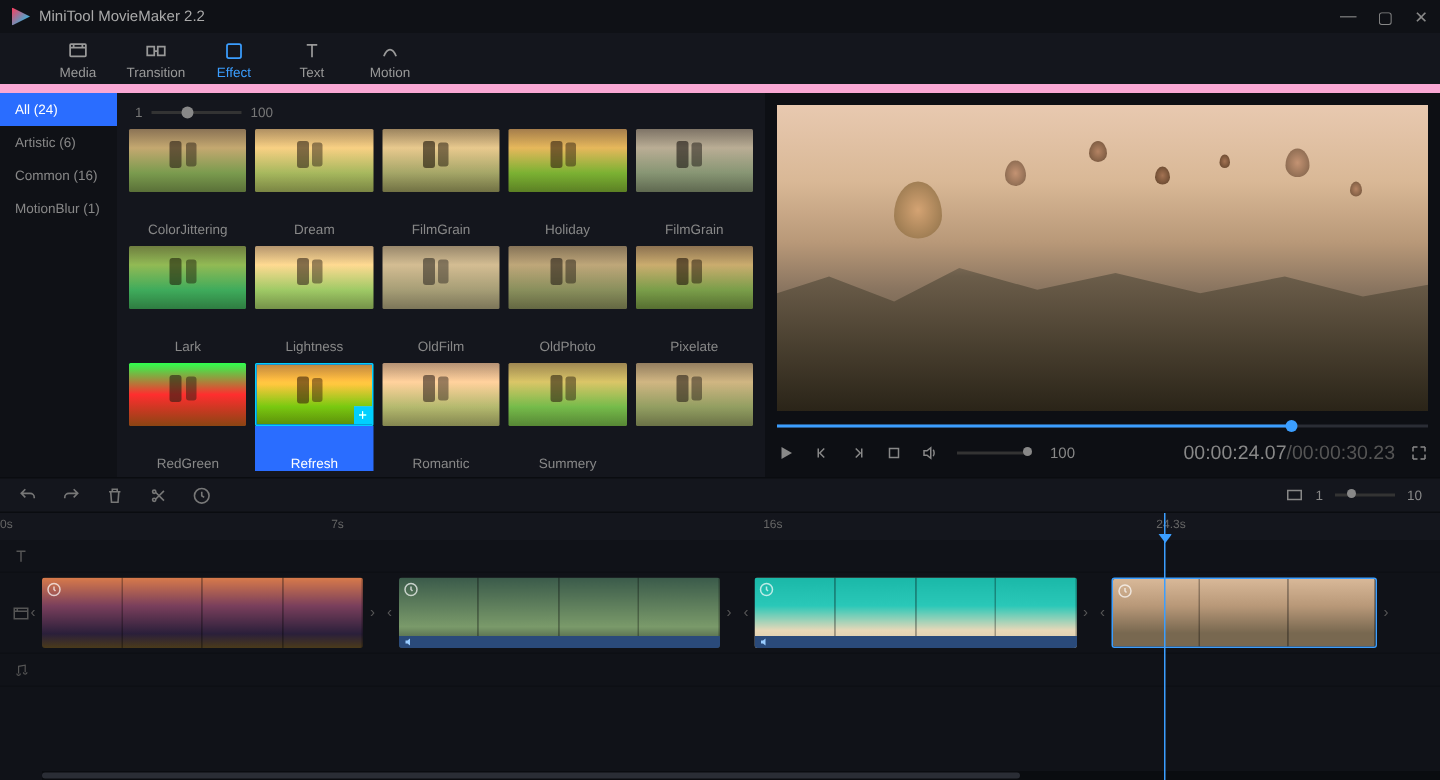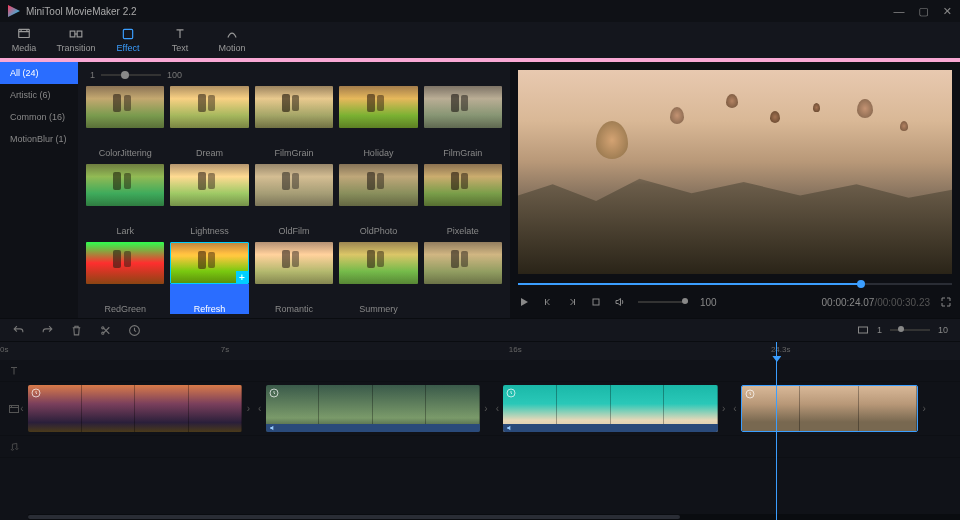--- a/index.html
+++ b/index.html
@@ -2,21 +2,21 @@
 <html><head>
 <meta charset="utf-8">
 <style>
 *{margin:0;padding:0;box-sizing:border-box;font-family:'Segoe UI',Arial,sans-serif;user-select:none}
 body{width:960px;height:520px;background:#1a1d24;color:#aaa;font-size:10px;overflow:hidden}
 .titlebar{height:22px;background:#0f1116;display:flex;align-items:center;padding:0 8px;justify-content:space-between}
 .title-left{display:flex;align-items:flex-end;gap:6px}
 .logo-tri{width:12px;height:12px;background:linear-gradient(135deg,#ff3b5c,#00d4ff);clip-path:polygon(0 0,100% 50%,0 100%)}
 .win-ctrls{display:flex;gap:14px;color:#888}
 .win-ctrls span{cursor:pointer;font-size:11px}
-.toolbar{height:40px;background:#14161d;display:flex;padding:0 0;justify-content:space-between;border-bottom:4px solid #f9a8d4}
+.toolbar{height:40px;background:#14161d;display:flex;padding:0 28px;justify-content:space-between;border-bottom:6px solid #f9a8d4}
 .tool-left,.tool-right{display:flex;gap:4px}
 .tool-btn{display:flex;flex-direction:column;align-items:center;justify-content:center;width:48px;height:36px;cursor:pointer;gap:2px;color:#999}
 .tool-btn.active{color:#3b9eff}
 .tool-btn svg{width:14px;height:14px}
 .tool-btn span{font-size:9px}
 .hamburger{width:20px;height:20px;display:flex;flex-direction:column;justify-content:center;gap:3px;margin-left:8px;cursor:pointer}
 .hamburger div{height:1px;background:#888}
 .main{display:flex;height:256px}
 .left-panel{width:510px;display:flex;background:#14161d}
 .side-cat{width:78px;background:#0f1116}
@@ -66,21 +66,21 @@
 .terrain{position:absolute;bottom:0;left:0;right:0;height:55%;background:linear-gradient(180deg,transparent,#6b5d4a 20%,#4a4030 60%,#2a2418 100%);clip-path:polygon(0 30%,8% 20%,18% 35%,28% 15%,40% 28%,52% 18%,65% 30%,78% 20%,90% 32%,100% 25%,100% 100%,0 100%)}
 .preview-seek{height:8px;position:relative;margin:2px 0}
 .seek-bg{position:absolute;top:3px;left:0;right:0;height:2px;background:#2a2d35}
 .seek-fill{position:absolute;top:3px;left:0;width:79%;height:2px;background:#3b9eff}
 .seek-dot{position:absolute;top:0;left:79%;width:8px;height:8px;border-radius:50%;background:#3b9eff;margin-left:-4px}
 .preview-ctrls{height:24px;display:flex;align-items:center;justify-content:space-between;color:#888}
 .pc-left{display:flex;align-items:center;gap:12px}
 .pc-left svg{width:12px;height:12px;cursor:pointer}
 .vol-slider{width:50px;height:2px;background:#333;position:relative}
 .vol-slider::after{content:'';position:absolute;right:0;top:-3px;width:6px;height:6px;border-radius:50%;background:#888}
-.timecode{font-size:10px;font-family:monospace}
+.timecode{font-size:13px;font-family:monospace}
 .timecode .dur{color:#555}
 .expand-ic{cursor:pointer}
 .edit-bar{height:24px;background:#14161d;display:flex;align-items:center;padding:0 12px;justify-content:space-between;border-top:1px solid #0a0c10;border-bottom:1px solid #0a0c10}
 .eb-left{display:flex;gap:16px;color:#777}
 .eb-left svg{width:13px;height:13px;cursor:pointer}
 .eb-right{display:flex;align-items:center;gap:8px;color:#888;font-size:9px}
 .zoom-tr{width:40px;height:2px;background:#333;position:relative}
 .zoom-tr::after{content:'';position:absolute;left:8px;top:-3px;width:6px;height:6px;border-radius:50%;background:#888}
 .timeline{flex:1;background:#101218;position:relative;height:178px}
 .ruler{height:18px;background:#14161d;position:relative;padding-left:28px}

